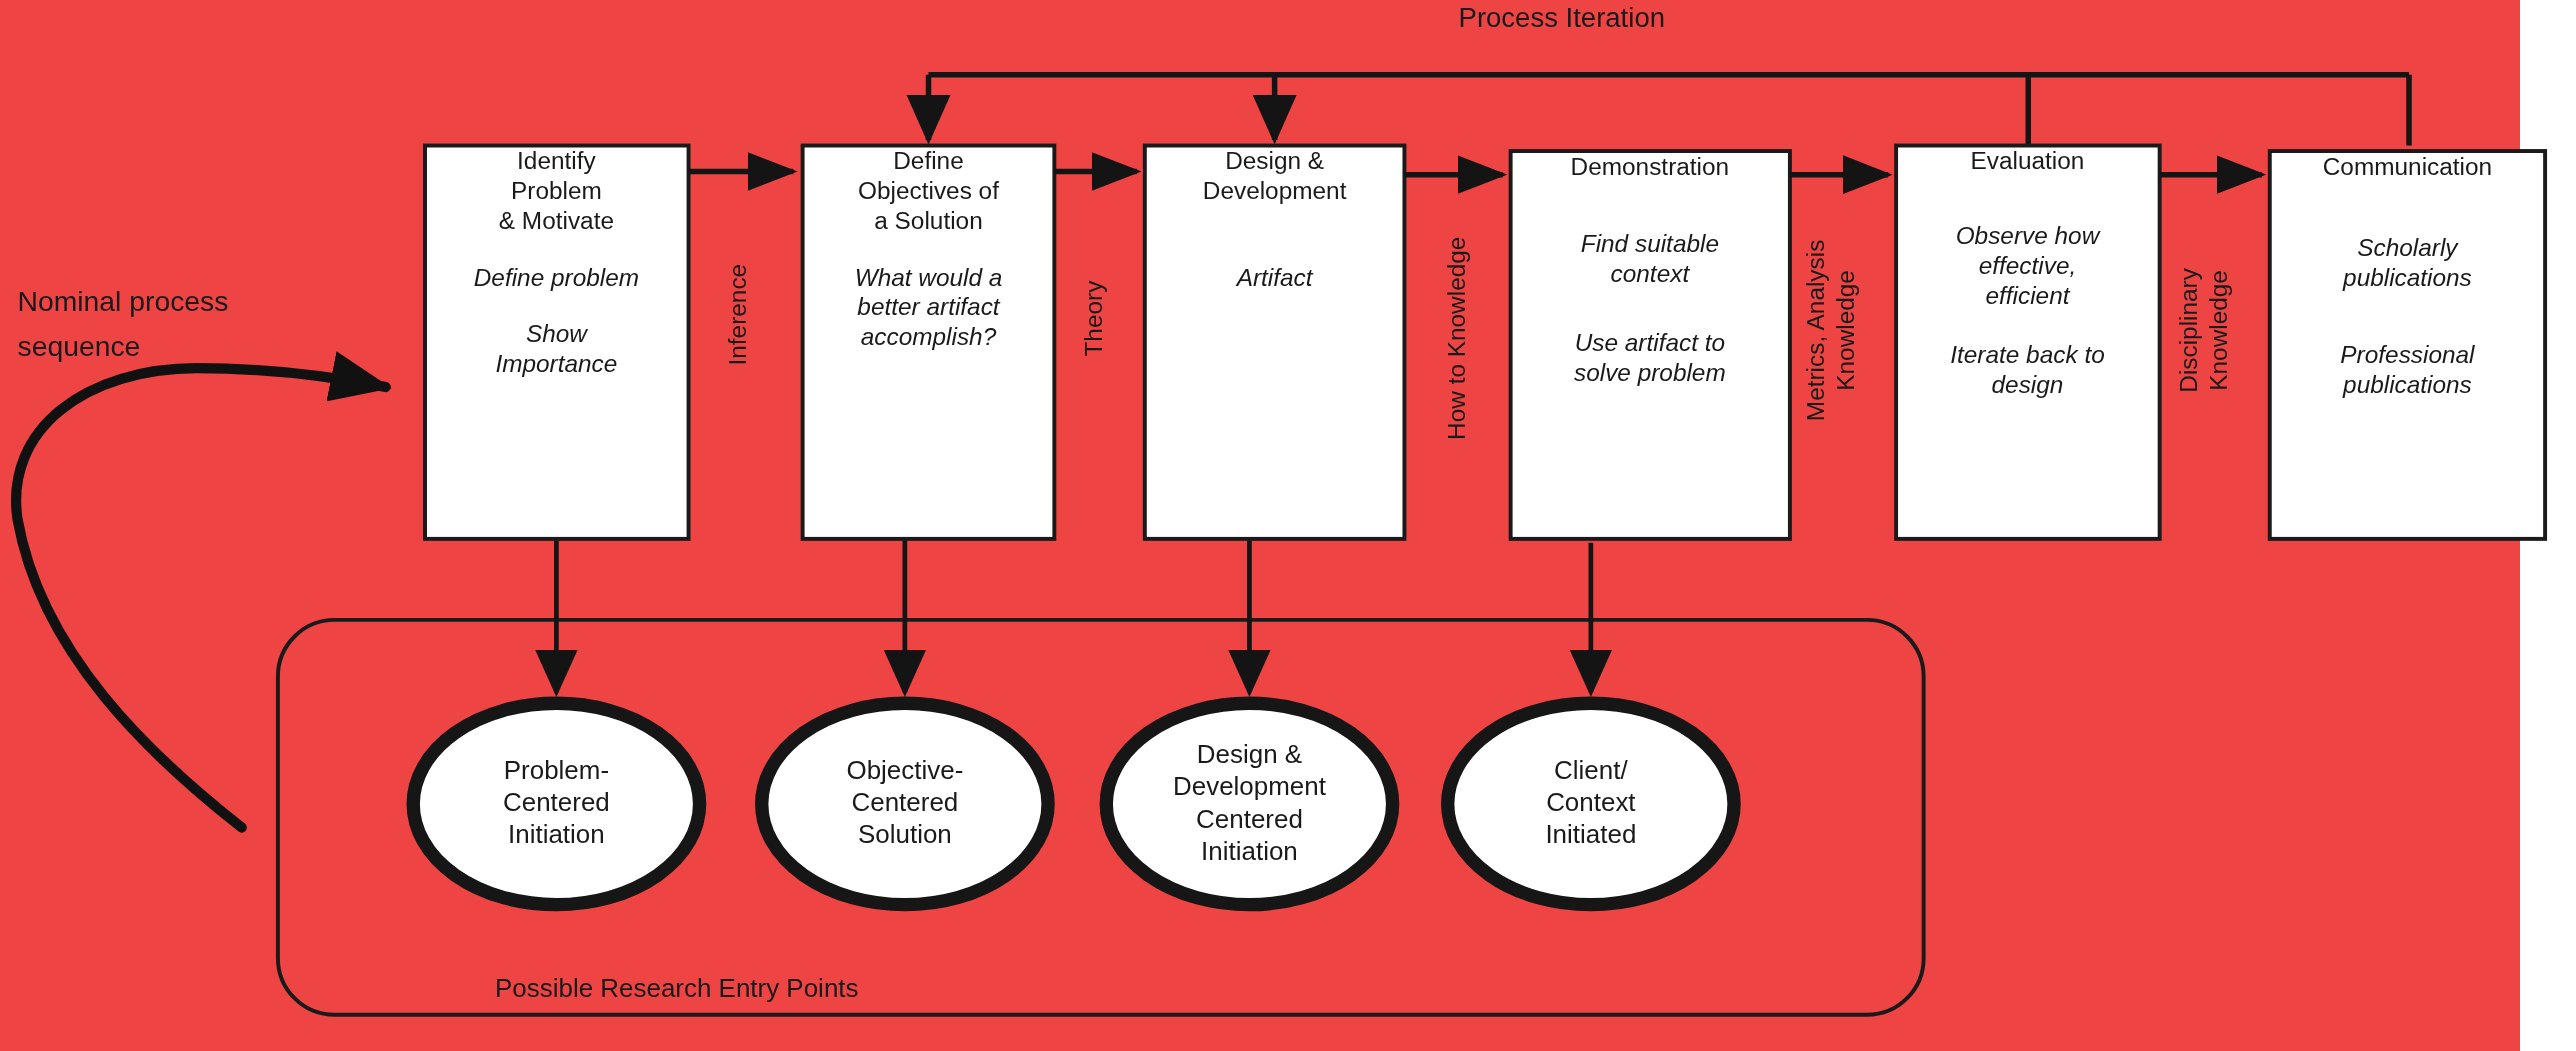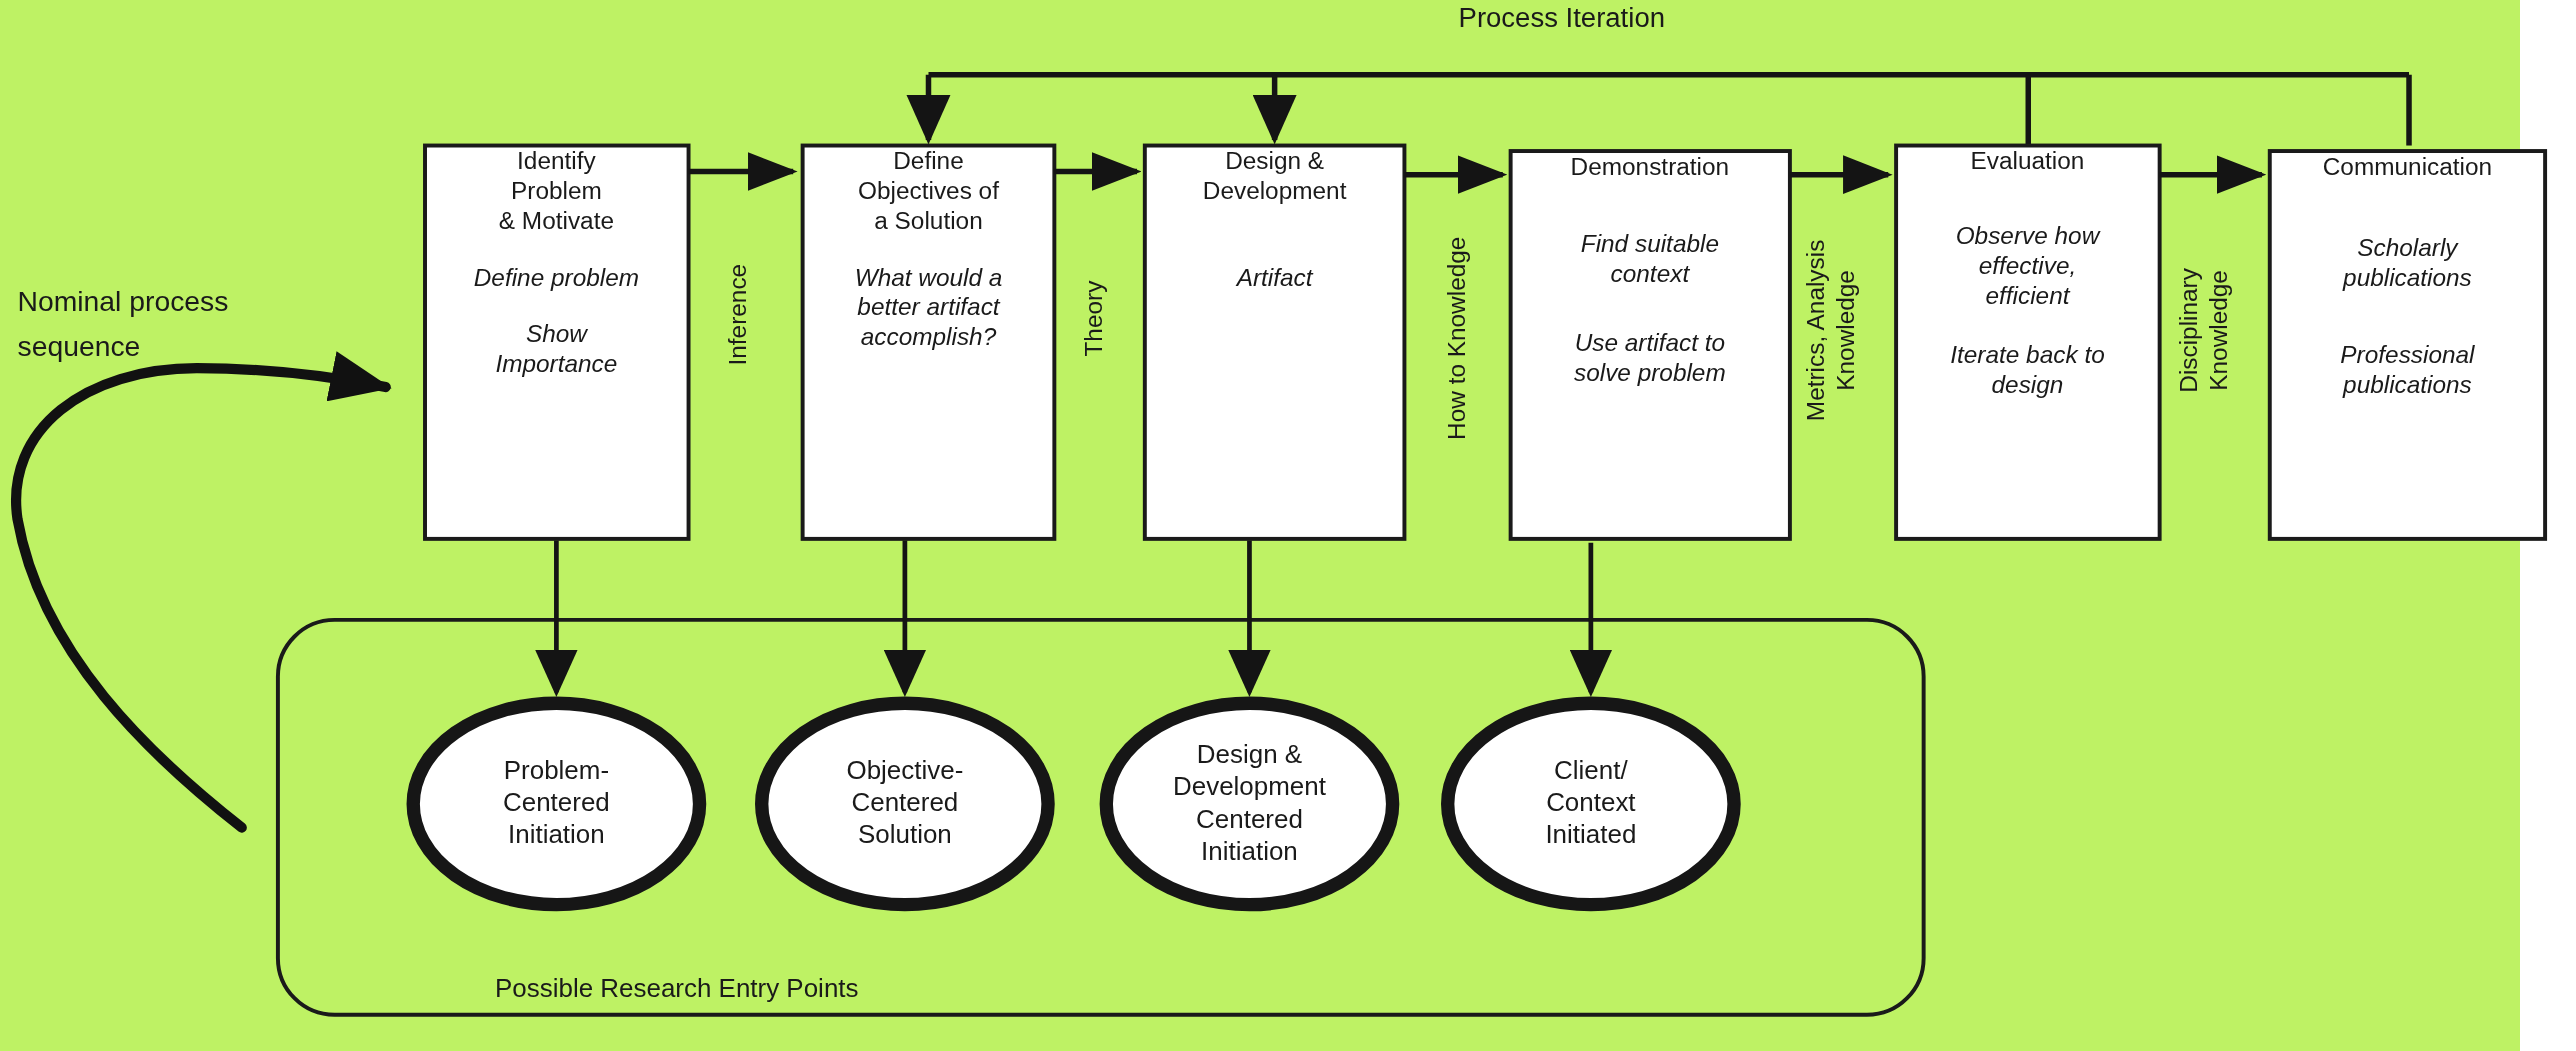--- a/index.html
+++ b/index.html
@@ -10,21 +10,21 @@
   body {
     width: 2576px;
     height: 1051px;
     font-family: "Liberation Sans", sans-serif;
     overflow: hidden;
   }
   #diagram-root {
     position: relative;
     width: 2520px;
     height: 1051px;
-    background: #bef264;
+    background: #ef4444;
   }
   svg#dsrm-svg {
     display: block;
     width: 2576px;
     height: 1051px;
   }
   .proc-box {
     fill: #ffffff;
     stroke: #1a1a1a;
     stroke-width: 5;

